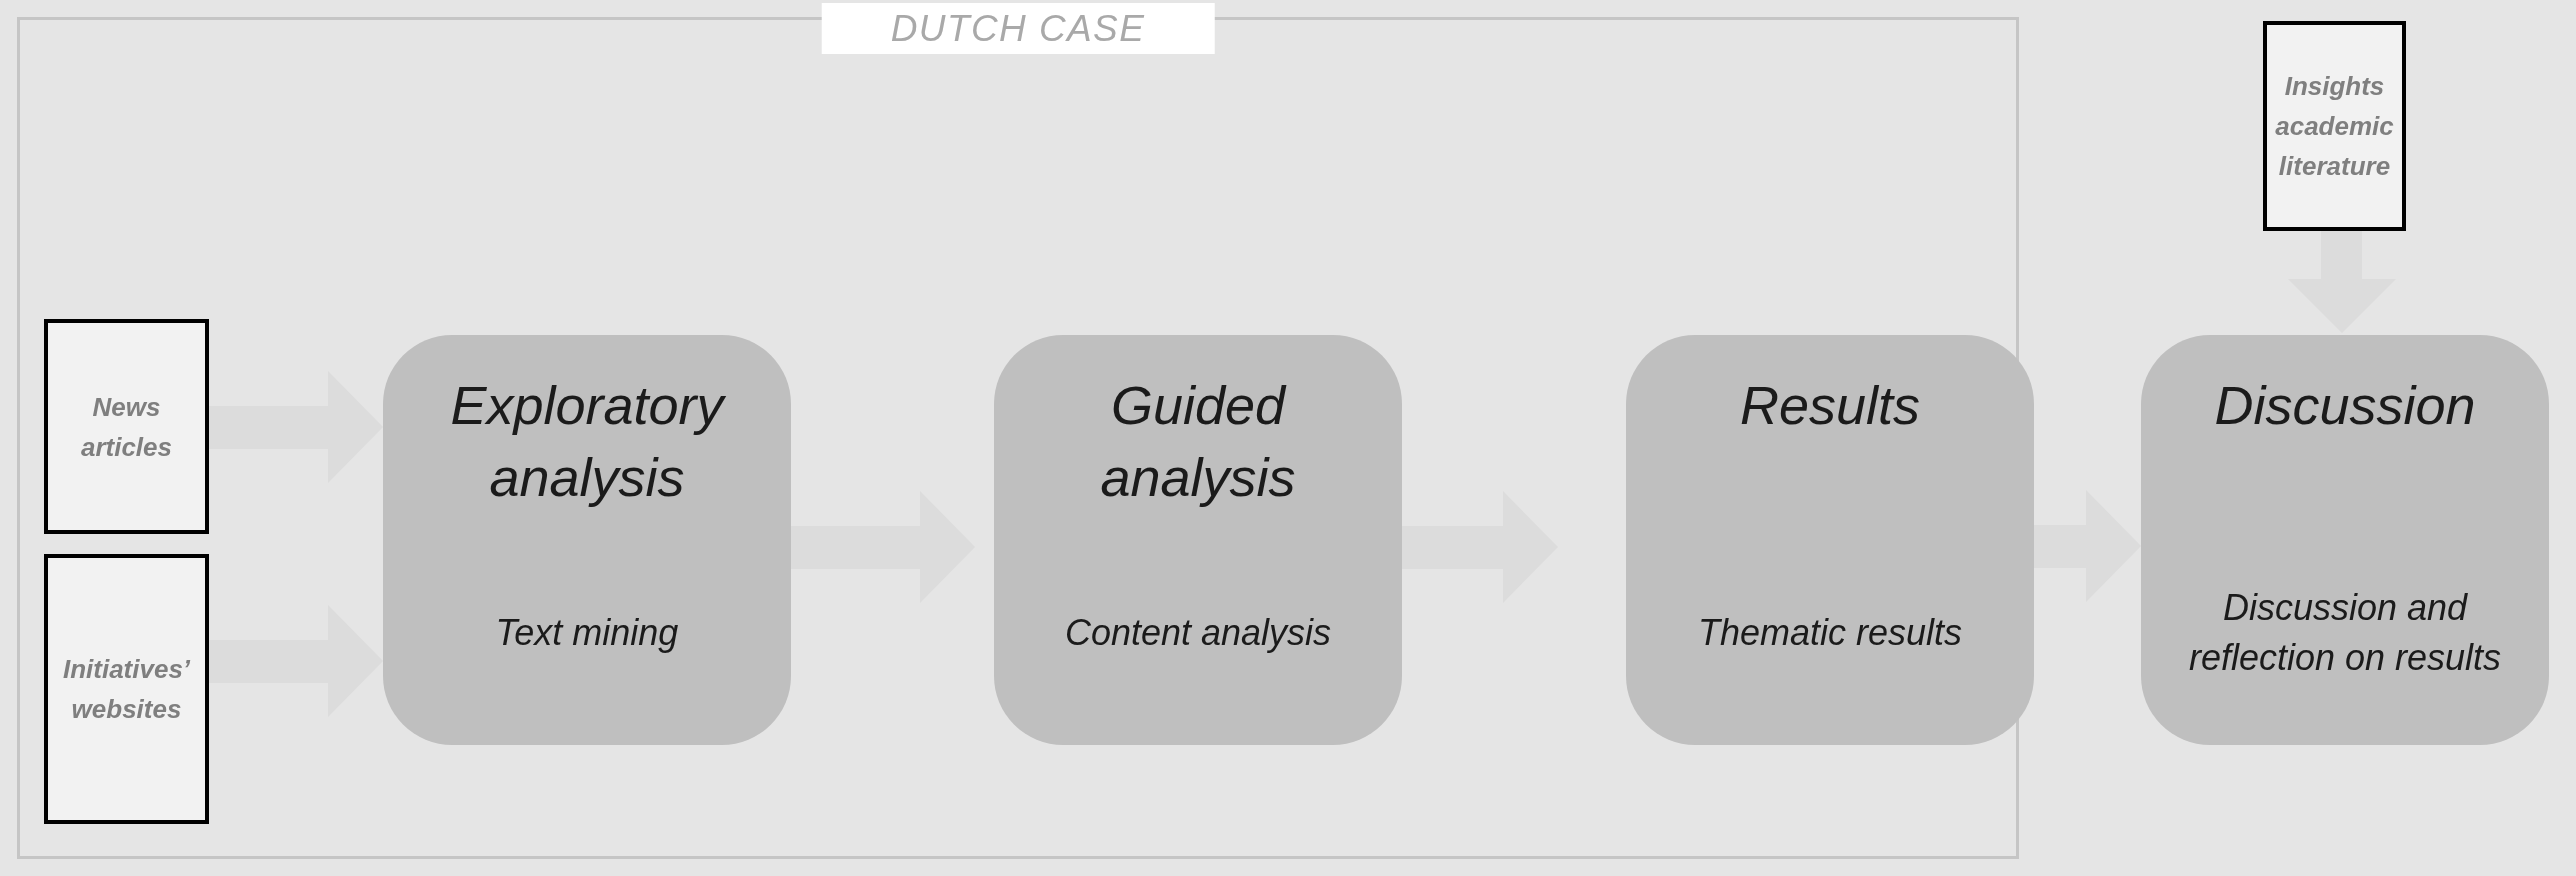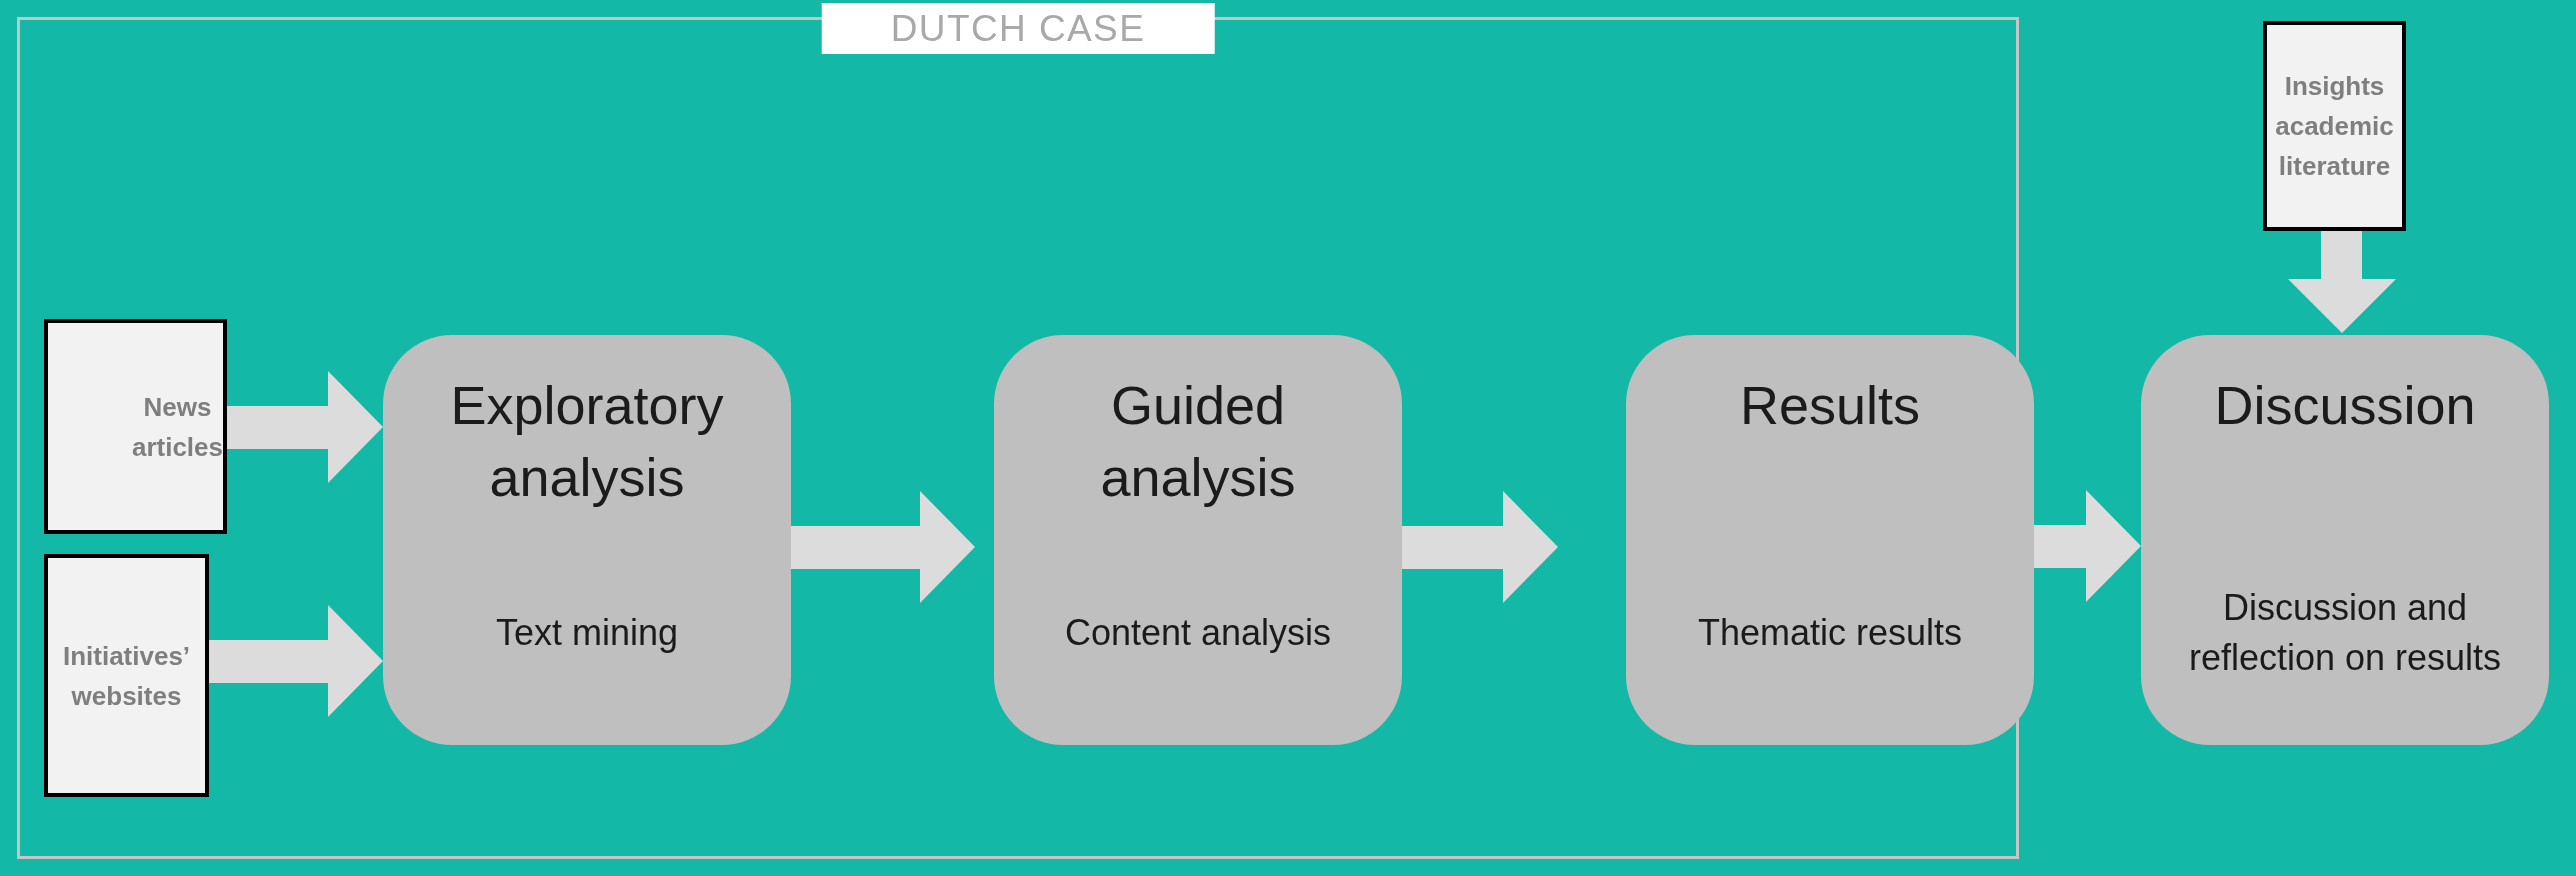--- a/index.html
+++ b/index.html
@@ -4,23 +4,24 @@
 <style>
   html, body {
     margin: 0;
     padding: 0;
     background: #ffffff;
   }
   .canvas {
     position: relative;
     width: 2576px;
     height: 876px;
-    background: #14b8a6;
+    background: #e5e5e5;
     overflow: hidden;
     font-family: "Liberation Sans", sans-serif;
+    font-style: italic;
   }
 
   
   .group-border {
     position: absolute;
     left: 17px;
     top: 17px;
     width: 2002px;
     height: 842px;
     border: 3.4px solid #c5c5c5;
@@ -53,22 +54,22 @@
     align-items: center;
     justify-content: center;
     text-align: center;
     font-weight: bold;
     font-size: 26px;
     line-height: 40px;
     color: #7f7f7f;
     white-space: pre-line;
     z-index: 4;
   }
-  .source-news        { left: 44px;   top: 319px; width: 183px; height: 215px; justify-content: flex-end; }
-  .source-websites    { left: 44px;   top: 554px; width: 165px; height: 243px; }
+  .source-news        { left: 44px;   top: 319px; width: 165px; height: 215px; }
+  .source-websites    { left: 44px;   top: 554px; width: 165px; height: 270px; }
   .source-insights    { left: 2263px; top: 20.7px;  width: 143px; height: 210px; }
 
   
   .stage-box {
     position: absolute;
     top: 335px;
     width: 408px;
     height: 410px;
     background: #bfbfbf;
     border-radius: 69px;

